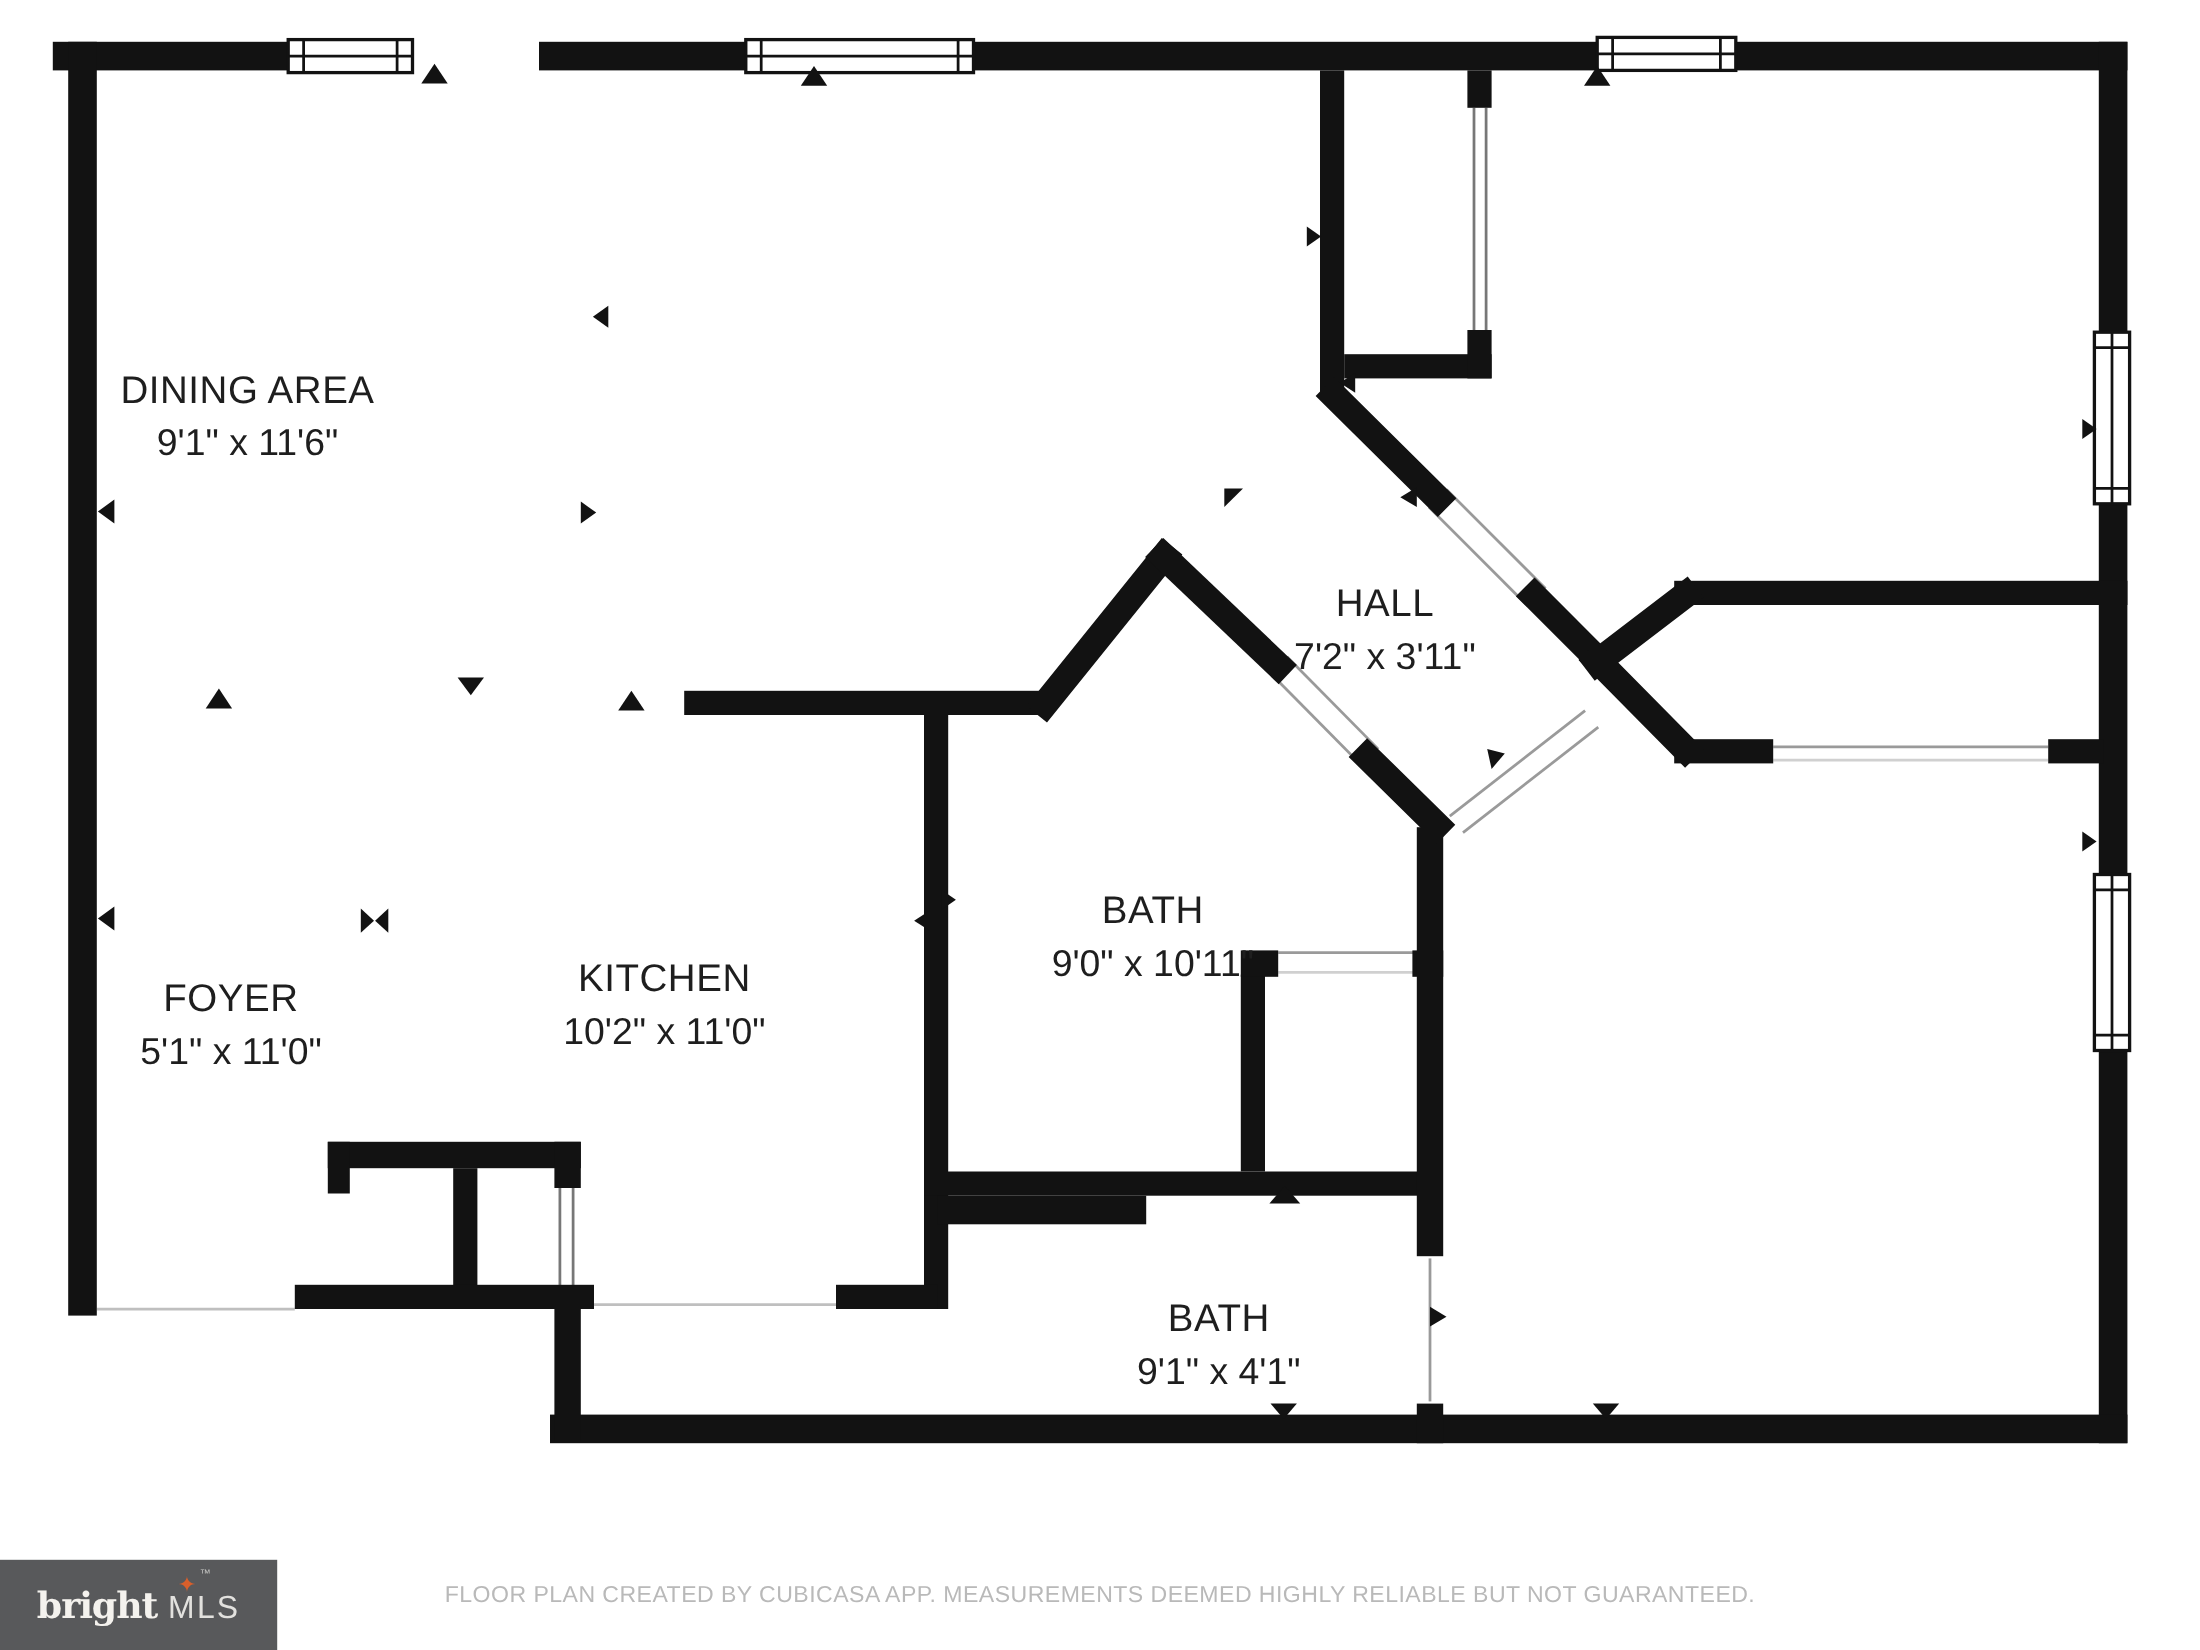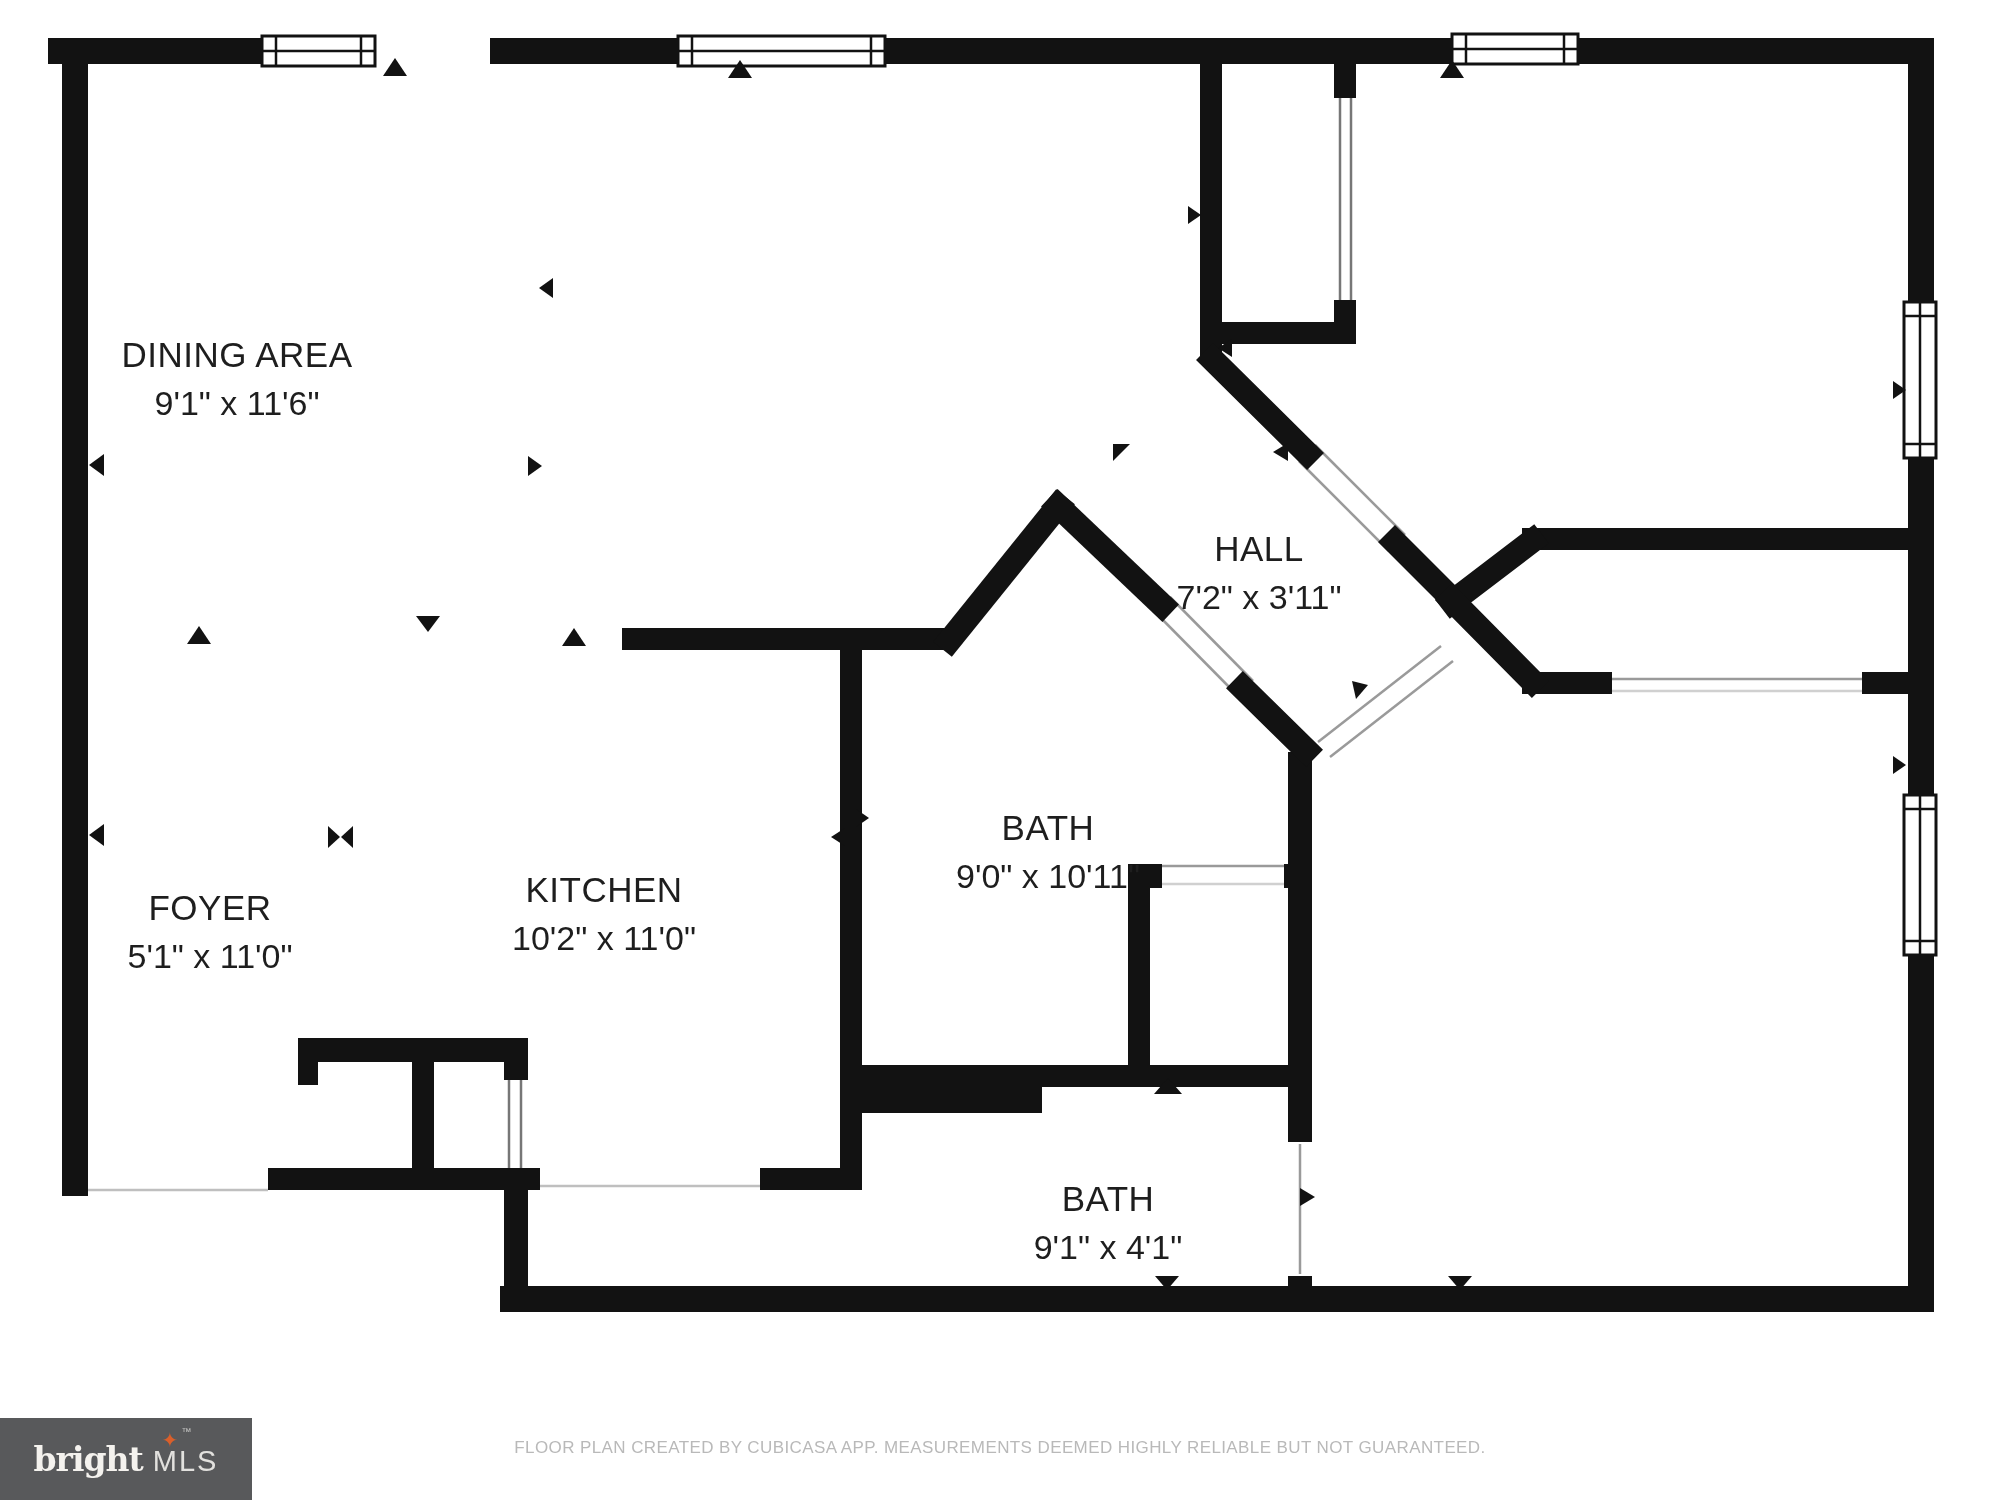--- a/index.html
+++ b/index.html
@@ -13,21 +13,21 @@
   .footer-logo{position:absolute;left:0;top:1418px;width:252px;height:82px;background:#58595b;
                display:flex;align-items:center;justify-content:center;}
   .logo-inner{position:relative;display:flex;align-items:baseline;}
   .logo-word{font-family:"DejaVu Serif","Liberation Serif",serif;font-weight:600;
              font-size:33px;color:#f4f2ee;letter-spacing:-1px;}
   .logo-star{position:absolute;left:128px;top:-12px;font-size:20px;color:#d95f2b;}
   .logo-tm{position:absolute;left:148px;top:-14px;font-size:10px;color:#c9c9c7;}
   .logo-mls{font-size:29px;color:#e2e1de;letter-spacing:2px;margin-left:10px;
             font-family:"Liberation Sans",sans-serif;font-weight:400;}
   .disclaimer{position:absolute;top:1438px;left:50%;transform:translateX(-50%);
-              font-size:17px;color:#b9b9b9;letter-spacing:0.4px;white-space:nowrap;}
+              font-size:21px;color:#b9b9b9;letter-spacing:0.4px;white-space:nowrap;}
 </style>
 </head>
 <body>
 
 <div class="canvas">
 
   <svg class="plan-svg" width="2000" height="1500" viewBox="0 0 2000 1500">
 
     <g stroke="#9a9a9a" stroke-width="2.5">
       <line x1="88" y1="1190" x2="268" y2="1190" stroke="#bfbfbf"></line>
@@ -155,21 +155,21 @@
       <polygon points="845,828 845,846 831,837"></polygon>
       <polygon points="1168,1078 1154,1094 1182,1094"></polygon>
       <polygon points="1300,1188 1300,1206 1315,1197"></polygon>
       <polygon points="1155,1276 1179,1276 1167,1290"></polygon>
       <polygon points="1448,1276 1472,1276 1460,1290"></polygon>
       <polygon points="1893,756 1893,774 1906,765"></polygon>
       <polygon points="1893,381 1893,399 1906,390"></polygon>
     </g>
   </svg>
 
-  <div class="room-label" style="left:237px;top:330px">
+  <div class="room-label" style="left:225px;top:330px">
     <span class="rname">DINING AREA</span>
     <span class="rdims">9'1" x 11'6"</span>
   </div>
   <div class="room-label" style="left:1259px;top:524px">
     <span class="rname">HALL</span>
     <span class="rdims">7'2" x 3'11"</span>
   </div>
   <div class="room-label" style="left:1048px;top:803px">
     <span class="rname">BATH</span>
     <span class="rdims">9'0" x 10'11"</span>

